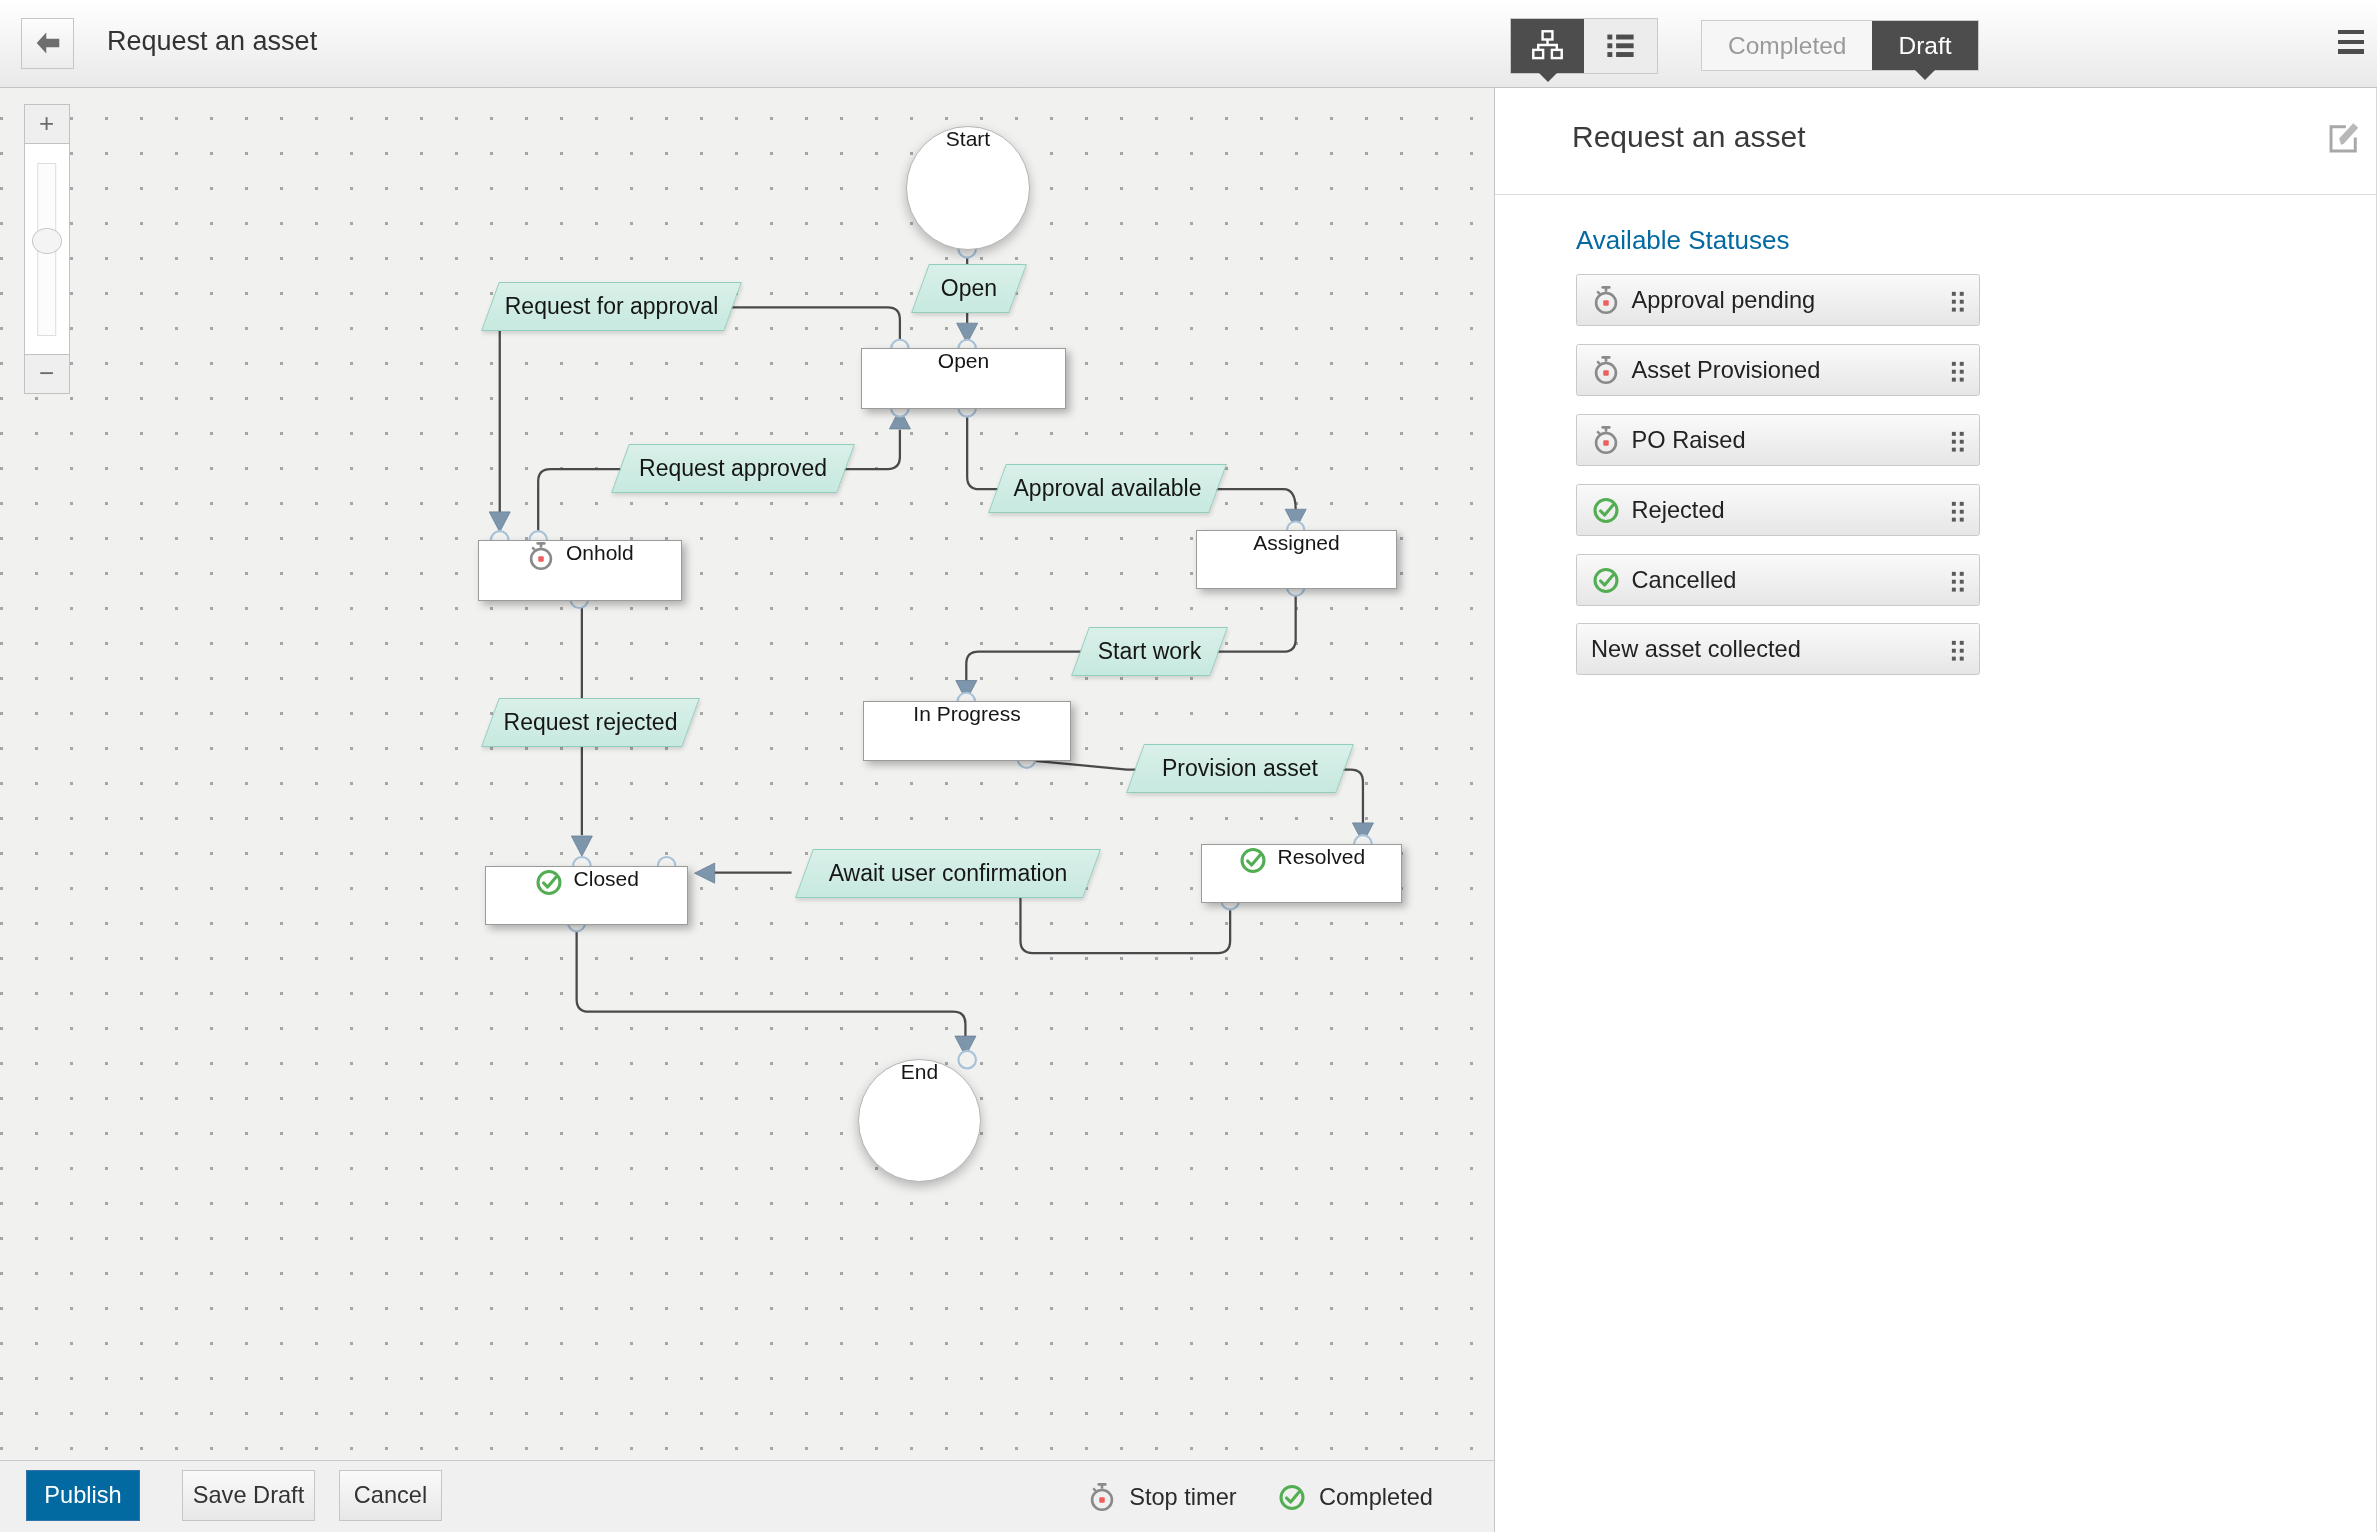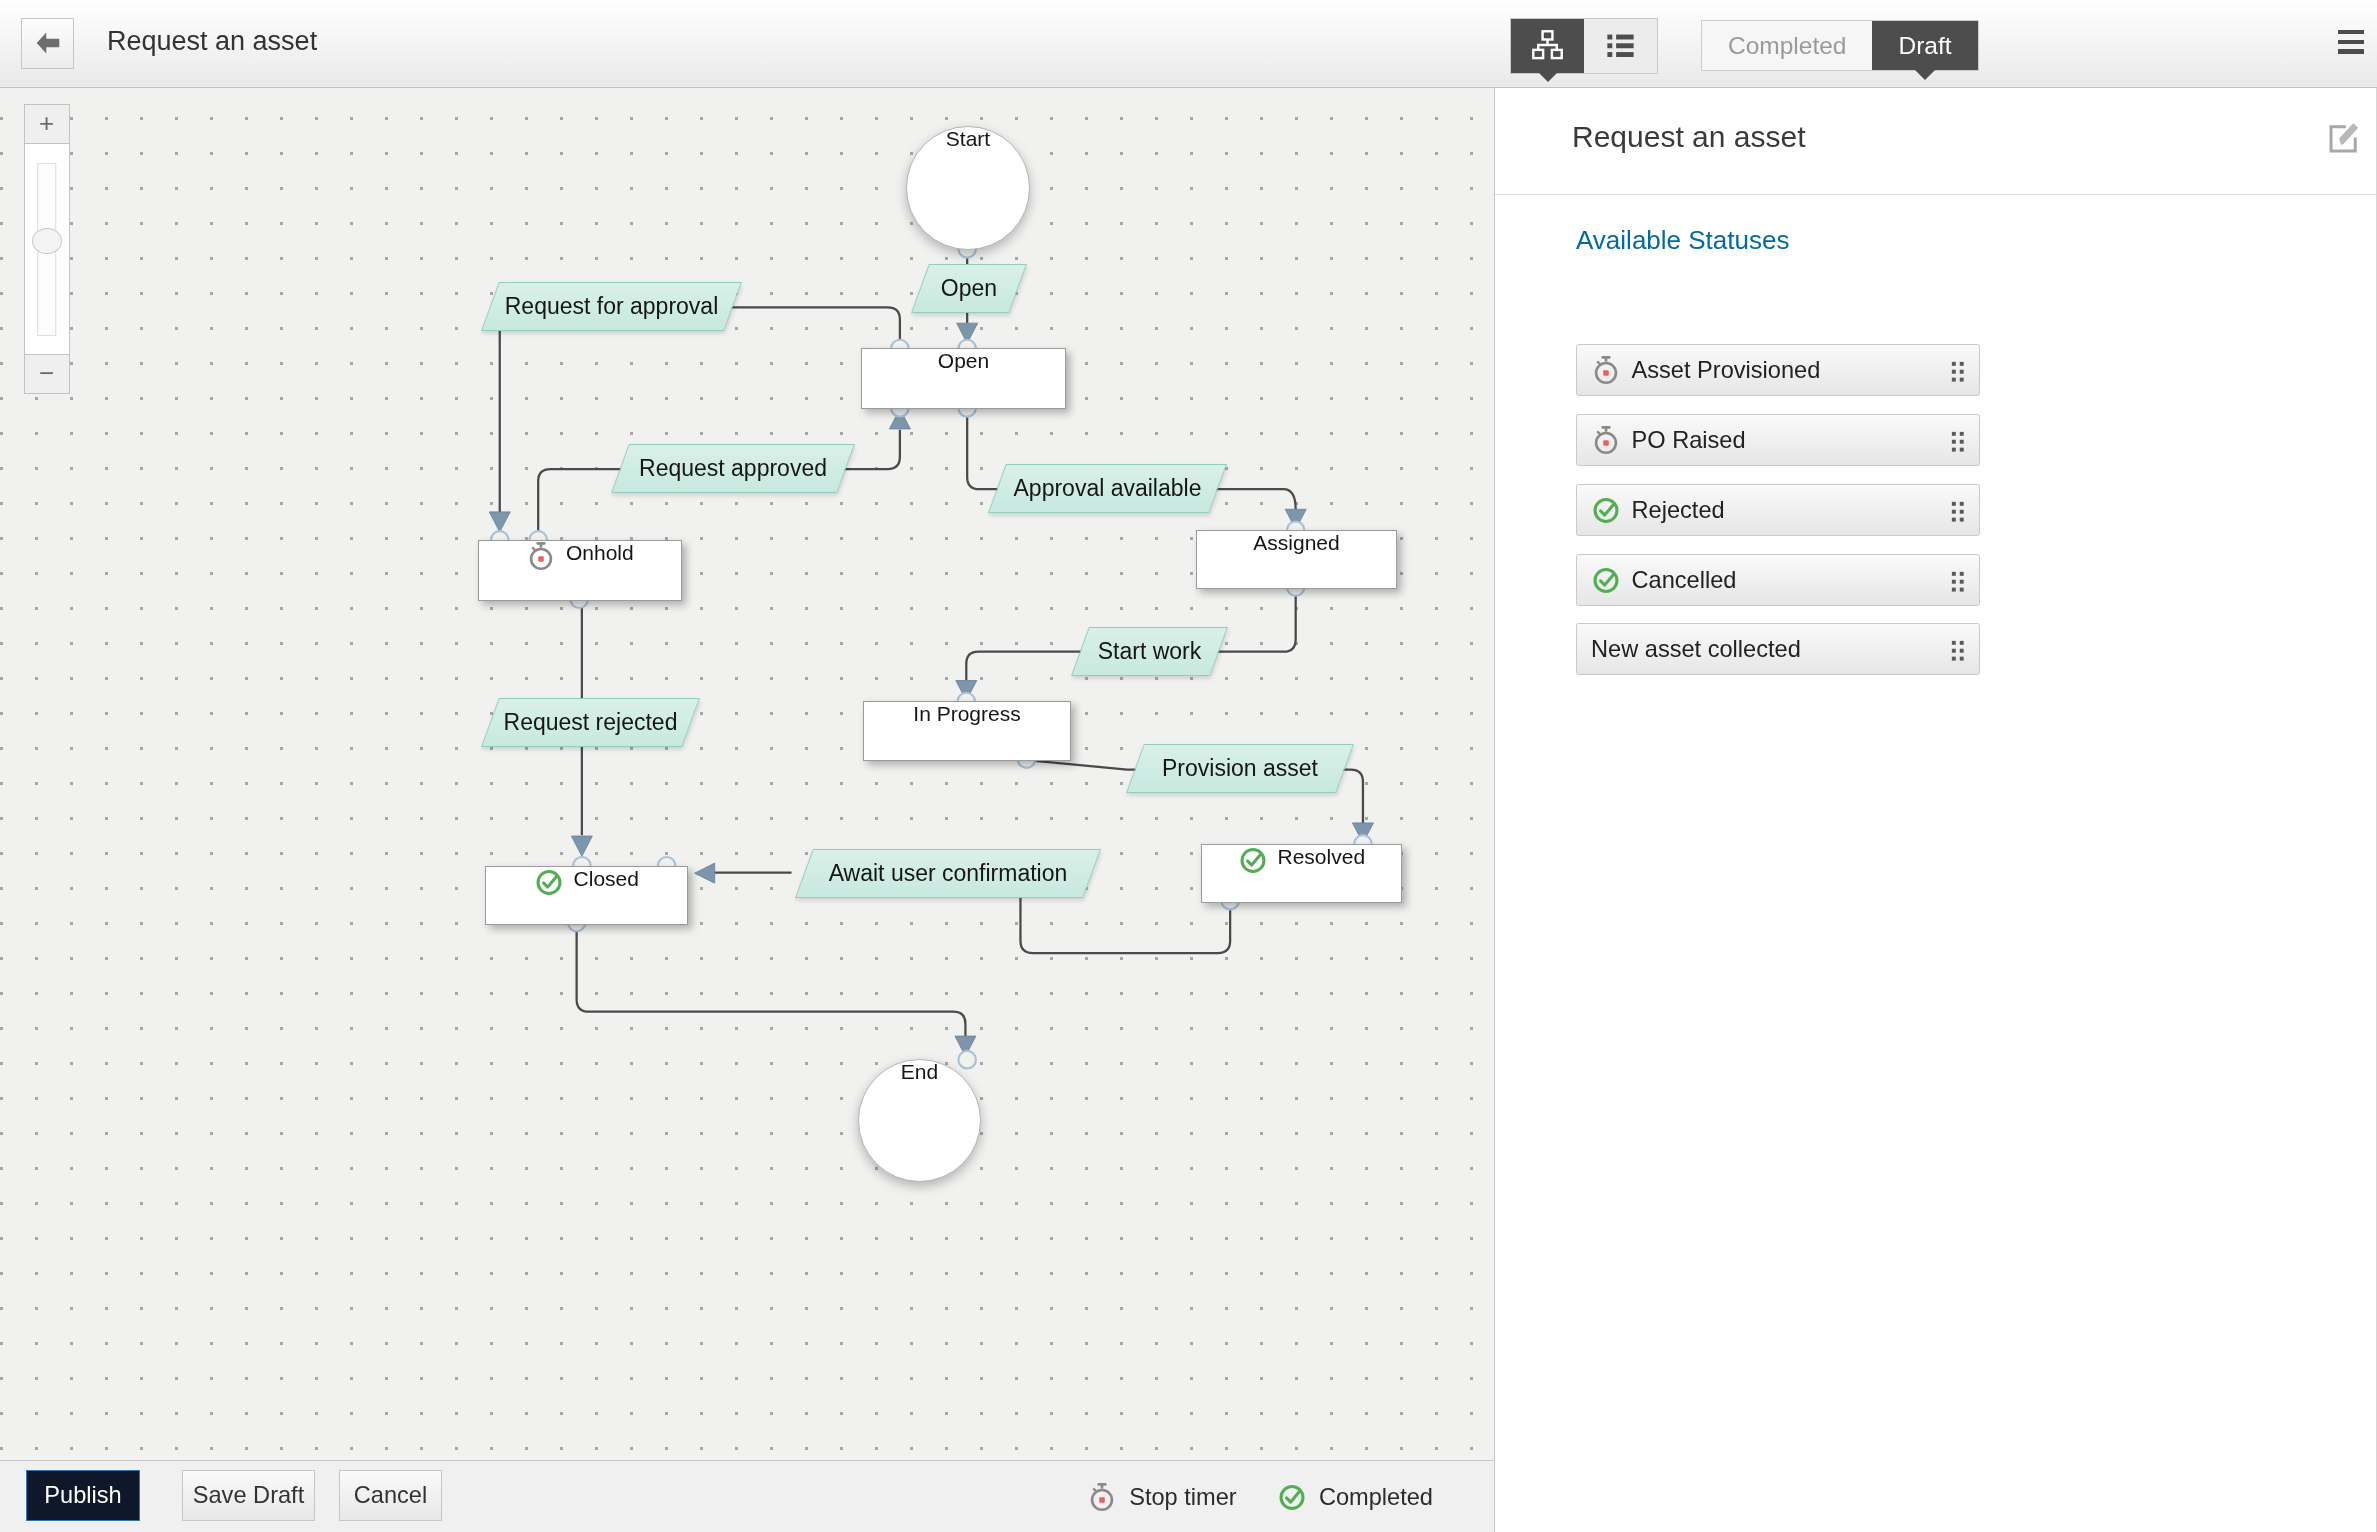--- a/index.html
+++ b/index.html
@@ -57,21 +57,21 @@
            background:#fcfcfc;border:0.9px solid #ddd;}
   .zhandle{position:absolute;left:50%;top:84px;transform:translateX(-50%);width:28px;height:24.5px;
            background:#f4f4f4;border:1.7px solid #c9c9c9;border-radius:50%;cursor:grab;}
 
   
   .footbar{position:absolute;left:0;top:1460px;width:1494px;height:73px;
            background:#f0f0f0;border-top:1.7px solid #c9c9c9;z-index:20;}
   .btn{position:absolute;top:8.7px;height:49px;display:flex;align-items:center;justify-content:center;
        font-size:23.6px;border:0.9px solid #c6c6c6;cursor:pointer;
        background:linear-gradient(180deg,#fafafa,#e7e7e7);color:#333;}
-  .btn.primary{background:#0f172a;border-color:#3273ab;color:#fff;}
+  .btn.primary{background:#0369a1;border-color:#3273ab;color:#fff;}
   .legend{position:absolute;right:61px;top:0;height:73px;display:flex;align-items:center;gap:40px;}
   .legitem{display:flex;align-items:center;gap:12.2px;font-size:23.6px;color:#2b2b2b;}
 
   
   .panel{position:absolute;left:1494px;top:87px;width:883px;height:1446px;background:#fff;
          border-left:1.7px solid #c5c5c5;border-right:1.7px solid #d7d7d7;box-sizing:border-box;}
   .ptitle{position:absolute;left:77px;top:33px;font-size:30px;color:#3a3a3a;}
   .pedit{position:absolute;left:832px;top:33px;width:35px;height:35px;cursor:pointer;}
   .pdivider{position:absolute;left:0;top:107px;width:100%;height:0;border-top:1.7px solid #dedede;}
   .psection{position:absolute;left:81px;top:138px;font-size:26px;color:#0369a1;}
@@ -296,20 +296,27 @@
     <div class="ptitle">Request an asset</div>
     <div class="pedit">
       <svg width="35" height="35" viewBox="0 0 26 26">
         <path d="M21 13 V23 H3 V5 H14" fill="none" stroke="#a8a8a8" stroke-width="2.2"></path>
         <path d="M10.5 18.5 L9 13.8 L19.5 2.5 L23.2 5.8 L12.8 17.2 Z" fill="#b8b8b8"></path>
       </svg>
     </div>
     <div class="pdivider"></div>
     <div class="psection">Available Statuses</div>
 
+    <div class="sitem" style="top:187px">
+      <svg class="icon34" viewBox="0 0 24 26">
+          <use href="#ic-stopwatch"></use>
+        </svg>
+      <span class="grow">Approval pending</span>
+      <span class="draghandle"></span>
+    </div>
     <div class="sitem" style="top:257px">
       <svg class="icon34" viewBox="0 0 24 26">
           <use href="#ic-stopwatch"></use>
         </svg>
       <span class="grow">Asset Provisioned</span>
       <span class="draghandle"></span>
     </div>
     <div class="sitem" style="top:327px">
       <svg class="icon34" viewBox="0 0 24 26">
           <use href="#ic-stopwatch"></use>

